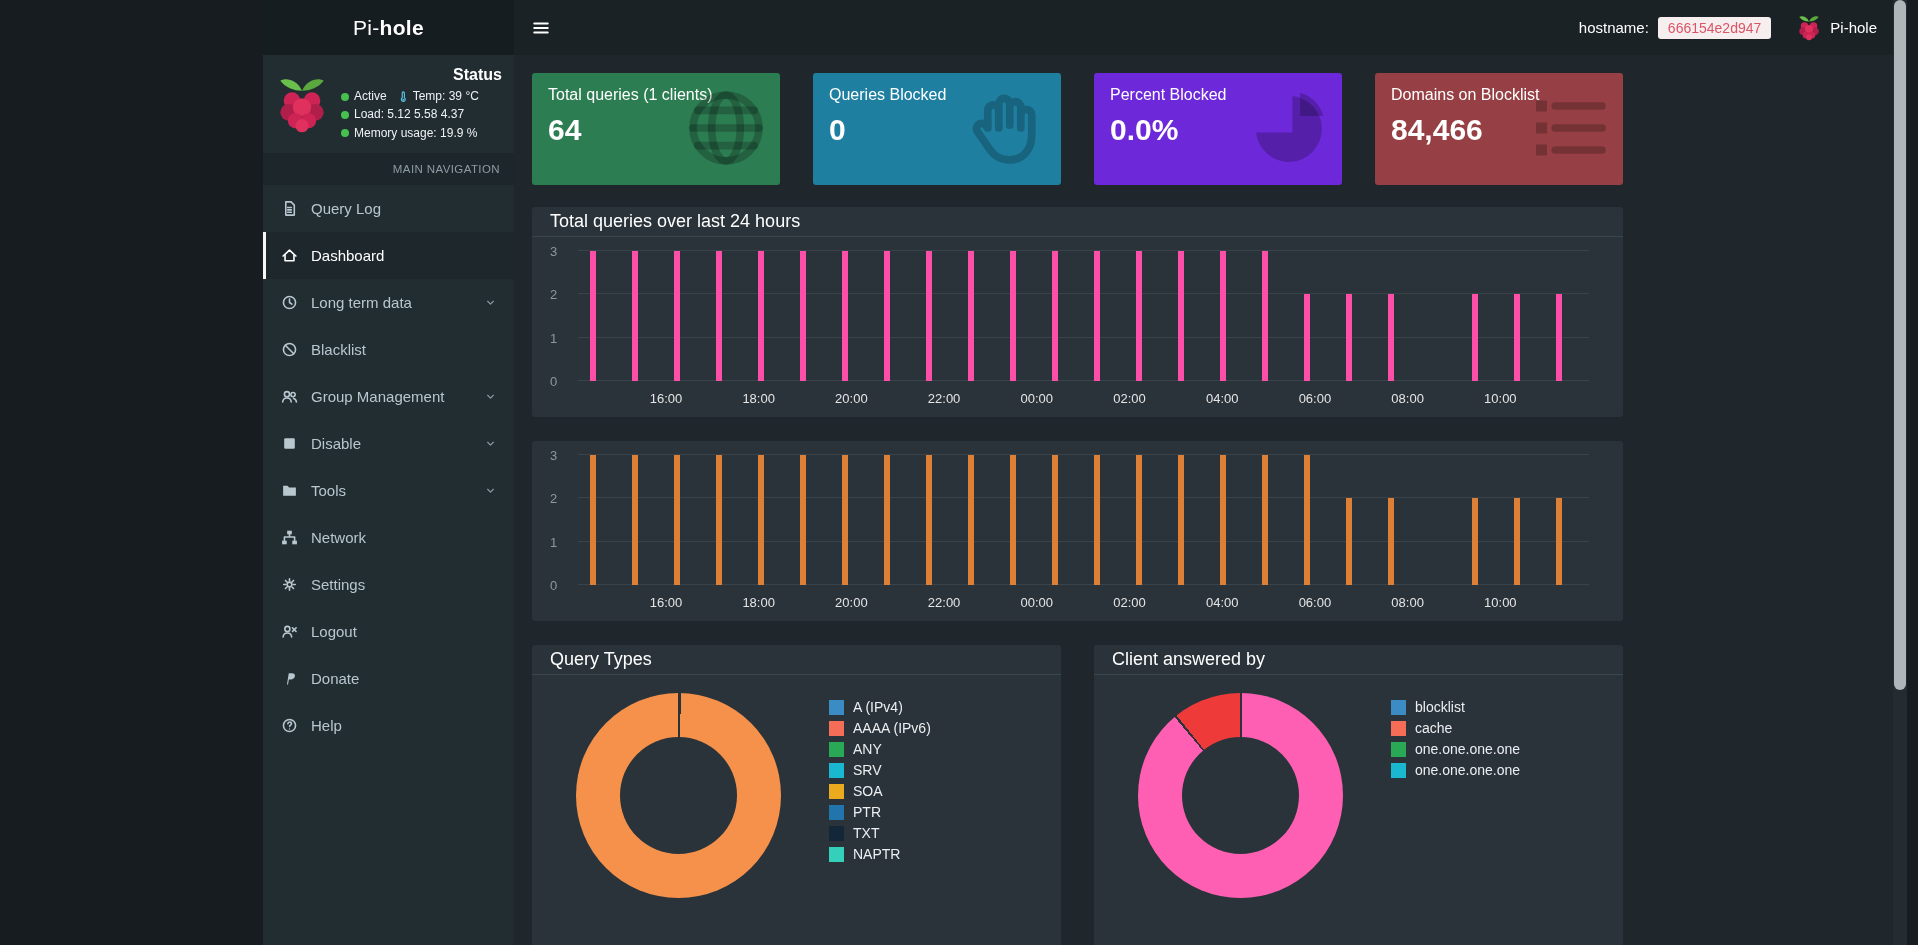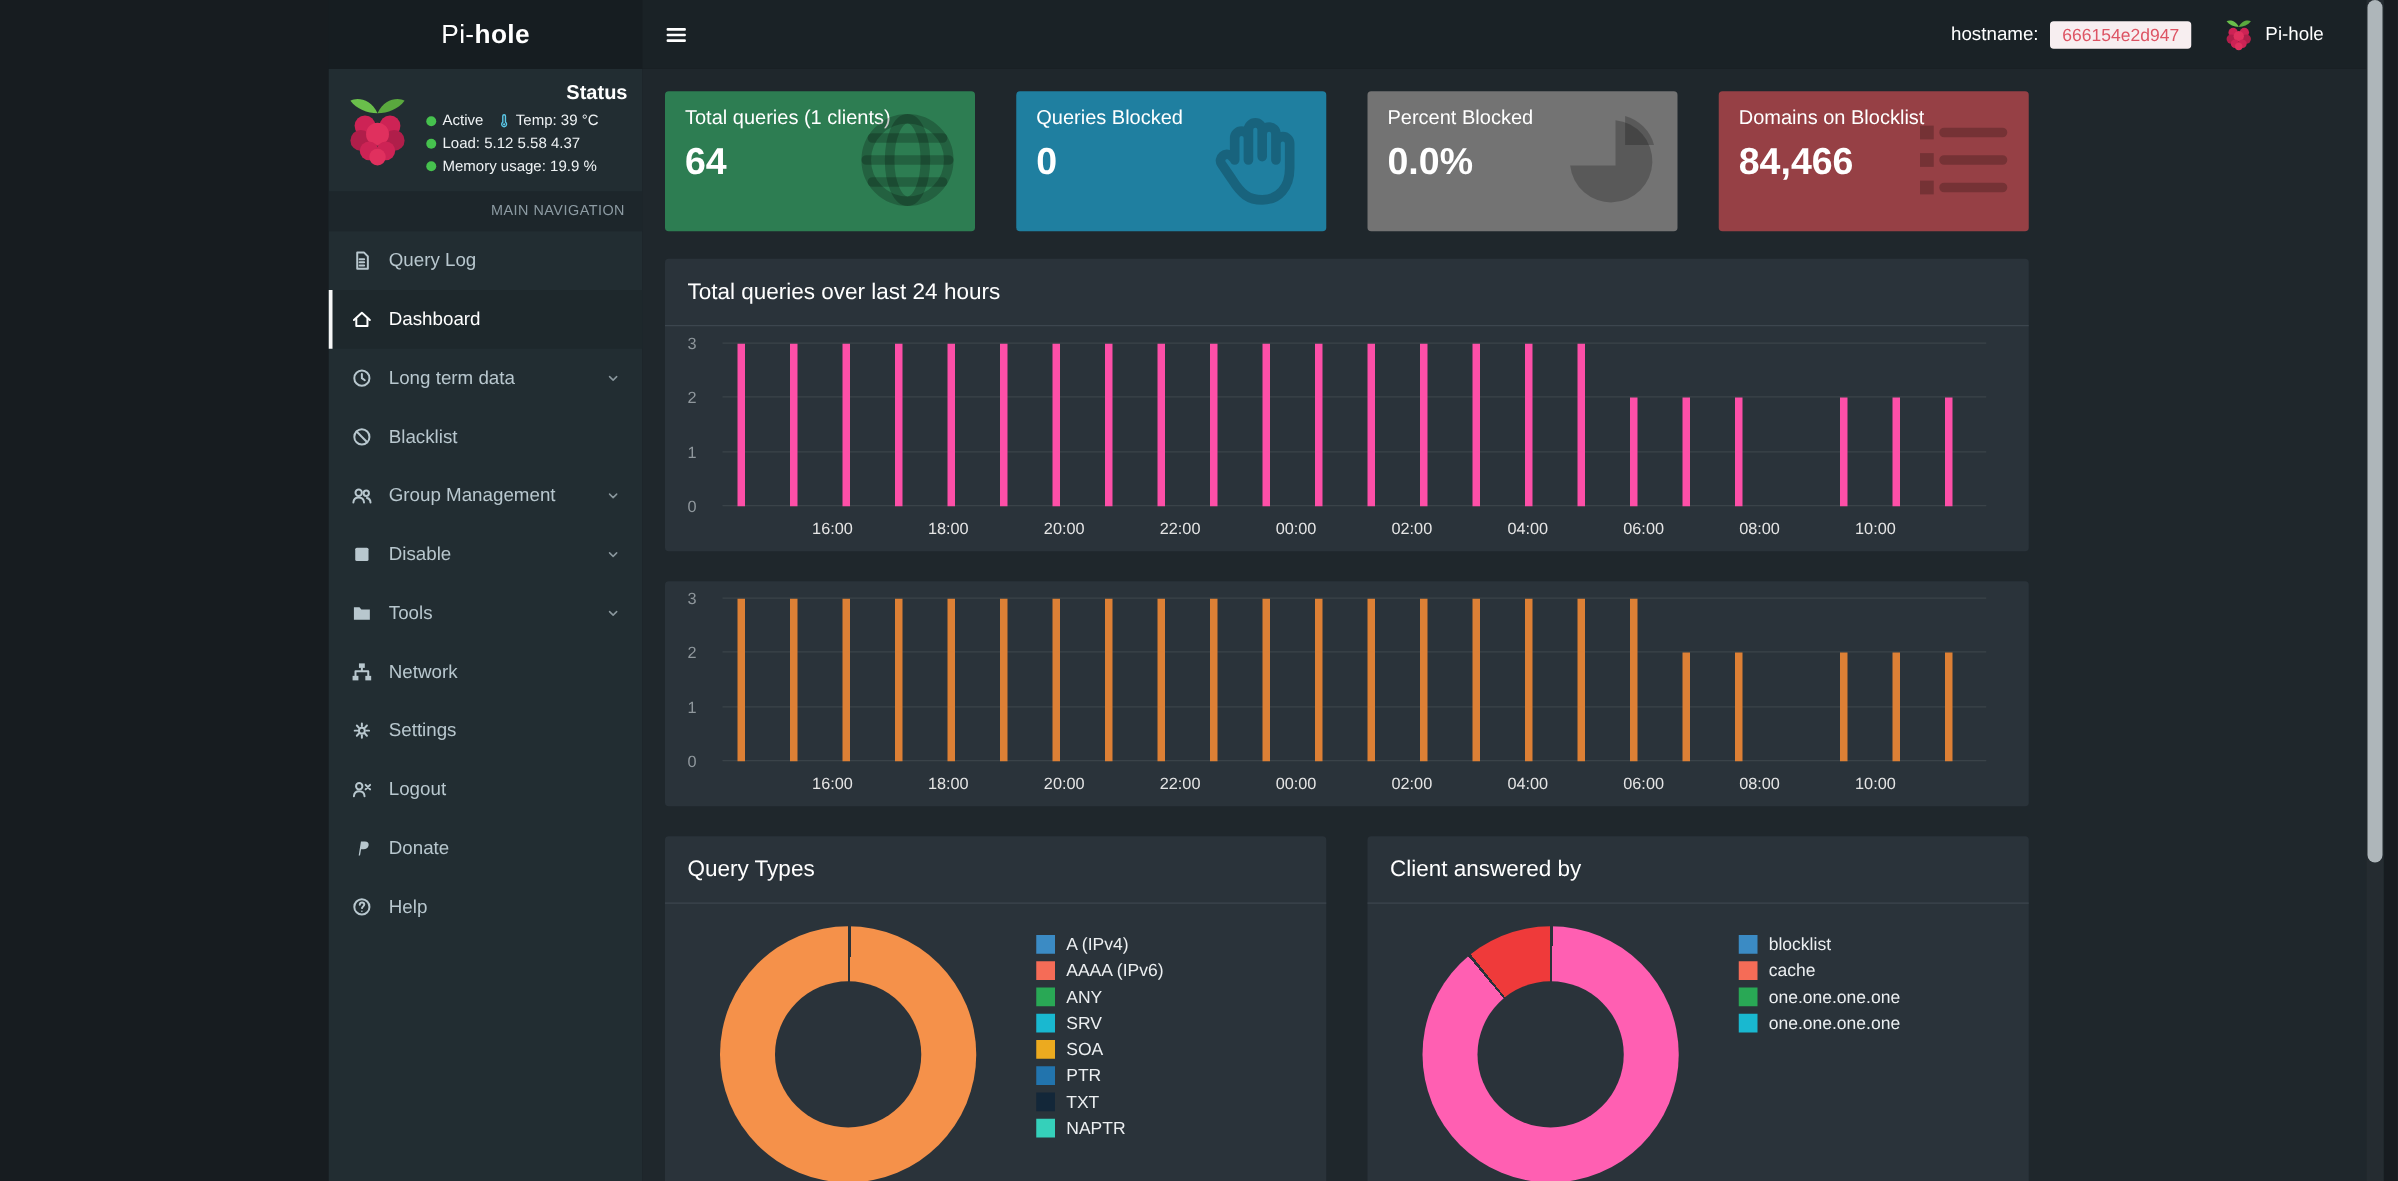--- a/index.html
+++ b/index.html
@@ -9,21 +9,21 @@
   .app { position:absolute; left:263px; top:0; width:1630px; height:945px; }
 
   
   .navbar { position:absolute; top:0; left:0; right:0; height:55px; background:#1a2226; display:flex; z-index:5; }
   .brand { width:251px; height:55px; background:#161d21; color:#fff; font-size:21px;
            display:flex; align-items:center; justify-content:center; text-decoration:none; letter-spacing:.3px; cursor:pointer; }
   .brand b { font-weight:bold; }
   .navbar-main { flex:1; display:flex; align-items:center; }
   .hamburger { padding:0 18px; height:55px; display:flex; align-items:center; cursor:pointer; color:#fff; }
   .hamburger svg { width:18px; height:18px; }
-  .navbar-right { margin-left:auto; display:flex; align-items:center; padding-right:34px; color:#fff; font-size:15px; }
+  .navbar-right { margin-left:auto; display:flex; align-items:center; padding-right:16px; color:#fff; font-size:15px; }
   .hostname-label { margin-right:9px; }
   .hostname-badge { background:#f7eef0; color:#dd5464; padding:3px 10px; border-radius:3px;
                     font-size:14px; margin-right:26px; }
   .rasp-small svg { width:24px; height:27px; display:block; }
   .right-brand { margin-left:9px; }
 
   
   .sidebar { position:absolute; top:55px; left:0; width:251px; bottom:0; background:#222d32;text-align:right; }
   .status-panel { height:98px; display:flex; align-items:center; padding:10px 12px; }
   .rasp-big { margin-right:12px; flex-shrink:0; }
@@ -52,21 +52,21 @@
   .inner { width:1091px; }
 
   .cards { display:flex; gap:33px; margin-bottom:22px; }
   .card { flex:1; height:112px; border-radius:3px; padding:13px 16px; position:relative; overflow:hidden; color:#fff; }
   .card-title { font-size:16px; }
   .card-value { font-size:30px; font-weight:bold; margin-top:9px; }
   .wm { position:absolute; right:10px; top:11px; color:rgba(0,0,0,0.22); }
   .wm svg { width:88px; height:88px; }
 
   .panel { background:#2a333a; border-radius:3px; margin-bottom:24px; }
-  .panel-header { padding:16px 18px; border-bottom:1px solid #3c464e; color:#fff; font-size:18px; }
+  .panel-header { padding:4px 18px; border-bottom:1px solid #3c464e; color:#fff; font-size:18px; }
   .panel-body.bars { height:180px; padding:14px 34px 36px 46px; }
   .plot { position:relative; width:100%; height:100%; }
   .gridline { position:absolute; left:0; right:0; height:1px; background:rgba(255,255,255,0.08); }
   .ytick { position:absolute; left:-28px; transform:translateY(50%); font-size:13px; color:#8f979c; }
   .xtick { position:absolute; top:calc(100% + 10px); transform:translateX(-50%); font-size:13px; color:#e5e5e5; }
   .bar { position:absolute; bottom:0; width:6px; }
 
   .half-row { display:flex; gap:33px; }
   .panel.half { flex:1; height:540px; margin-bottom:0; }
   .donut-body { display:flex; align-items:flex-start; padding:18px 24px 24px 44px; }
@@ -310,21 +310,21 @@
                 <path d="M2 8h12M2.9 4.8h10.2M2.9 11.2h10.2"></path>
               </svg></span>
           </div>
           <div class="card" style="background: rgb(31, 127, 160);">
             <div class="card-title">Queries Blocked</div>
             <div class="card-value">0</div>
             <span class="wm"><svg viewBox="0 0 16 16" fill="none" stroke="currentColor" stroke-width="1.4" stroke-linecap="round" stroke-linejoin="round">
                 <path d="M4.5 8V4.8a1 1 0 0 1 2 0V8M6.5 7.5V3.6a1 1 0 0 1 2 0V7.5M8.5 7.5V4.2a1 1 0 0 1 2 0V8M10.5 8V5.6a1 1 0 0 1 2 0v3.6c0 2.8-1.6 4.6-4 4.6-2 0-3-.8-4.4-3L2.6 8.6c-.6-.9.6-1.9 1.4-1.2l.5.5"></path>
               </svg></span>
           </div>
-          <div class="card" style="background: #737373;">
+          <div class="card" style="background: #6d28d9;">
             <div class="card-title">Percent Blocked</div>
             <div class="card-value">0.0%</div>
             <span class="wm"><svg viewBox="0 0 16 16" fill="none" stroke="currentColor" stroke-width="1.4" stroke-linecap="round" stroke-linejoin="round">
                 <path d="M8.8 2.2a6 6 0 1 1-6.6 6.6h6.6z" fill="currentColor" stroke="none"></path>
                 <path d="M10.2 1.6a6 6 0 0 1 4.2 4.2h-4.2z" fill="currentColor" stroke="none"></path>
               </svg></span>
           </div>
           <div class="card" style="background: rgb(150, 64, 69);">
             <div class="card-title">Domains on Blocklist</div>
             <div class="card-value">84,466</div>

